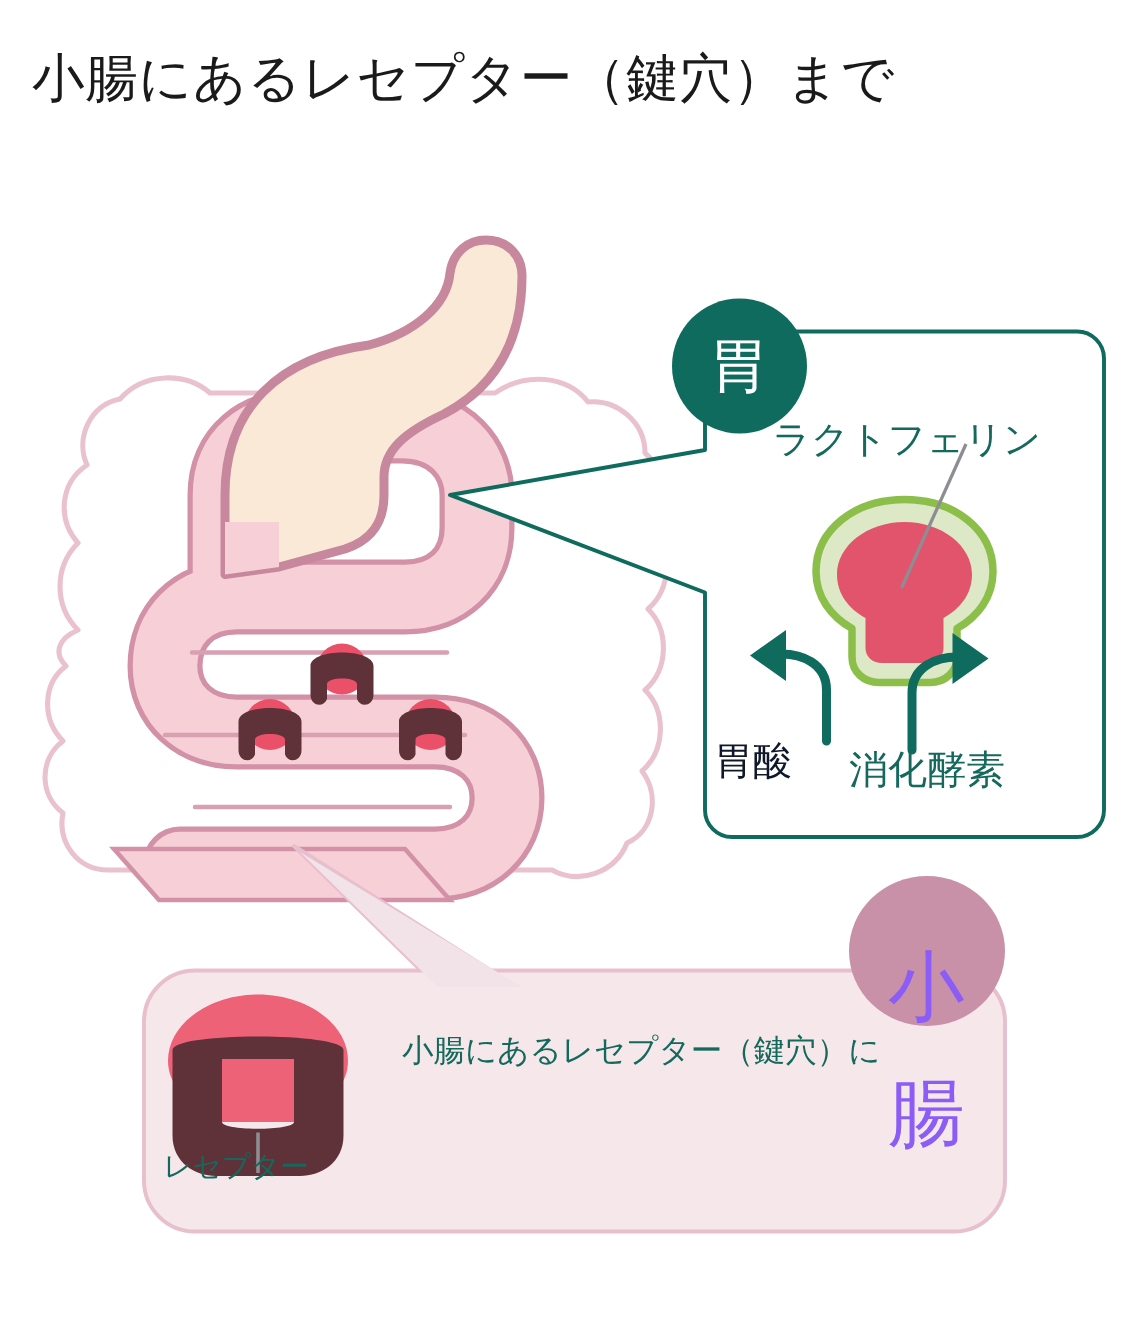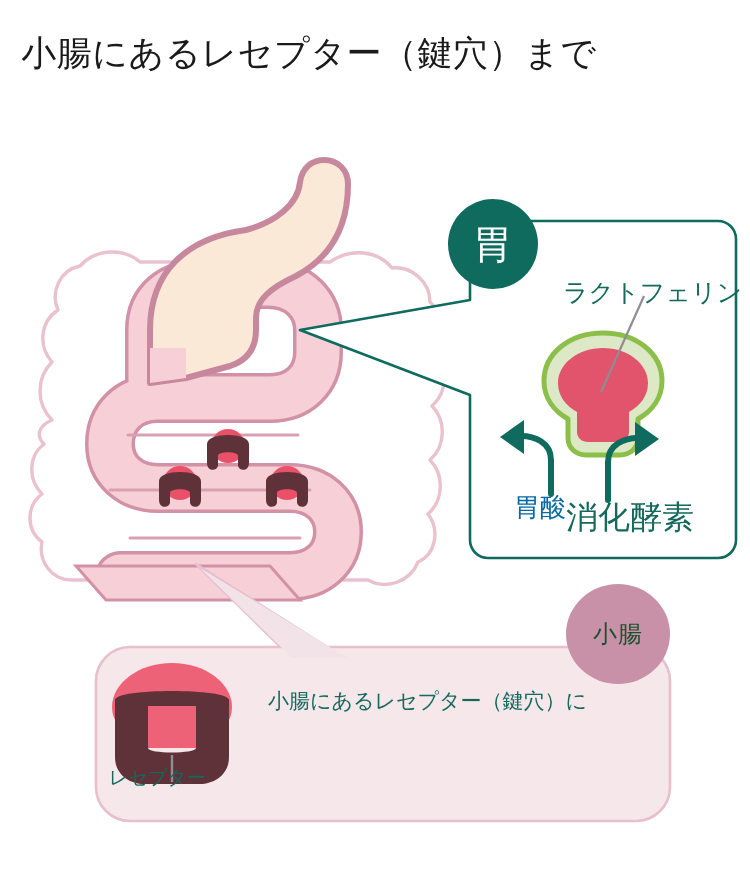--- a/index.html
+++ b/index.html
@@ -52,51 +52,49 @@
     font-size: 40px;
     letter-spacing: 1px;
   }
   .lf-label {
     position: absolute;
     left: 515px;
     top: 276px;
     color: #14695c;
     font-size: 25px;
     white-space: nowrap;
-    margin-left: 48px;
   }
   .acid-label {
     position: absolute;
     left: 476px;
     top: 490px;
-    color: #0369a1;
+    color: #0f172a;
     font-size: 26px;
     white-space: nowrap;
-    margin-left: 38px;
   }
   .enzyme-label {
     position: absolute;
     left: 566px;
     top: 496px;
     color: #14695c;
-    font-size: 32px;
+    font-size: 26px;
     white-space: nowrap;
   }
 
   
   .intestine-badge-text {
     position: absolute;
     left: 570px;
-    top: 592px;
+    top: 616px;
     width: 96px;
     height: 84px;
     line-height: 84px;
     text-align: center;
-    color: #14532d;
-    font-size: 24px;
+    color: #8b5cf6;
+    font-size: 51px;
     letter-spacing: 1px;
   }
   .receptor-label {
     position: absolute;
     left: 109px;
     top: 765px;
     color: #14695c;
     font-size: 19px;
     white-space: nowrap;
   }

